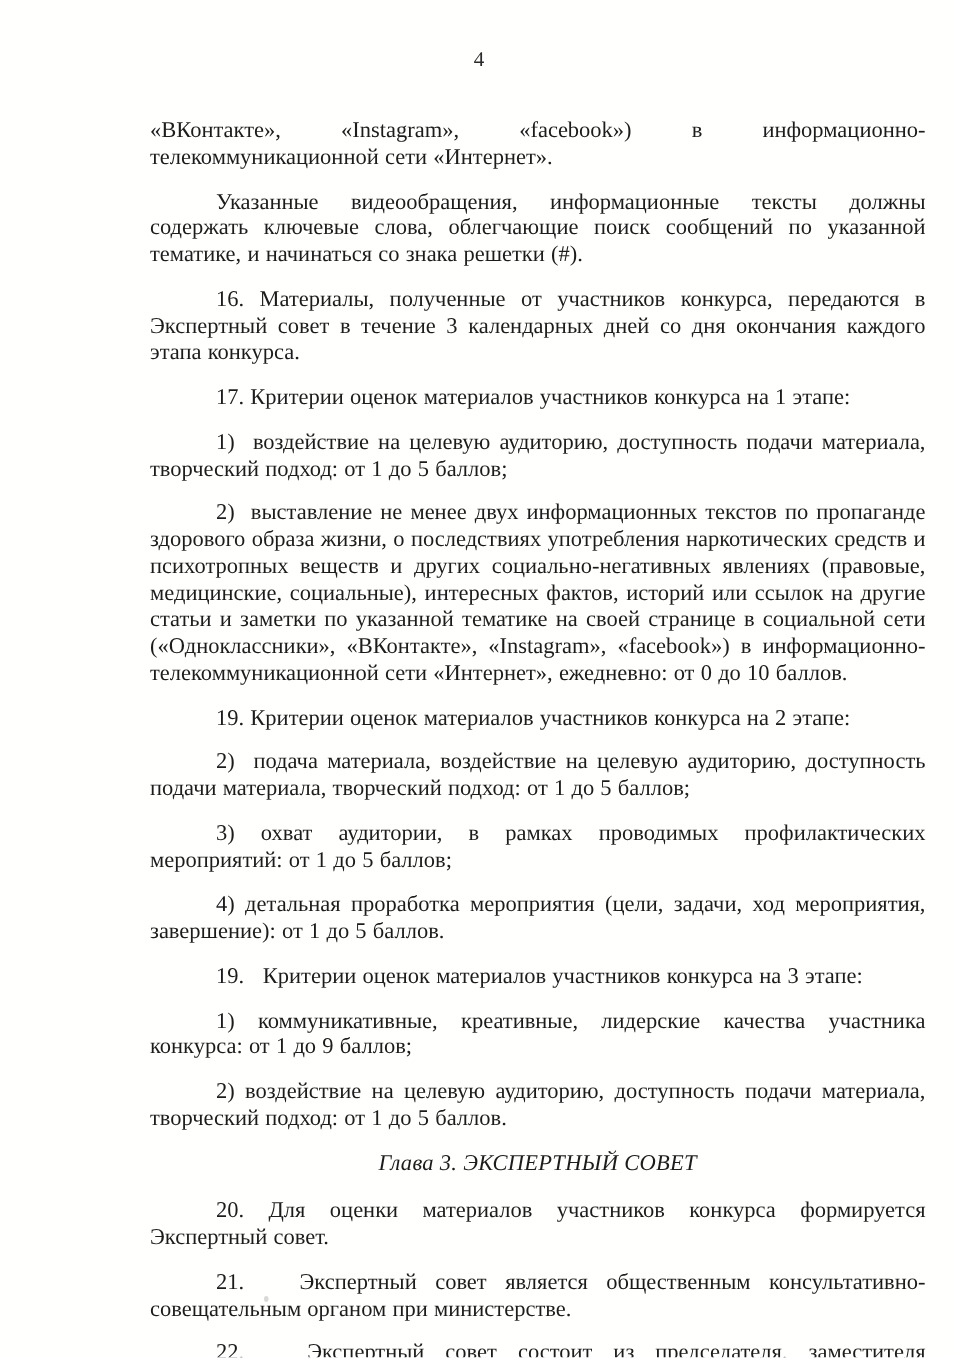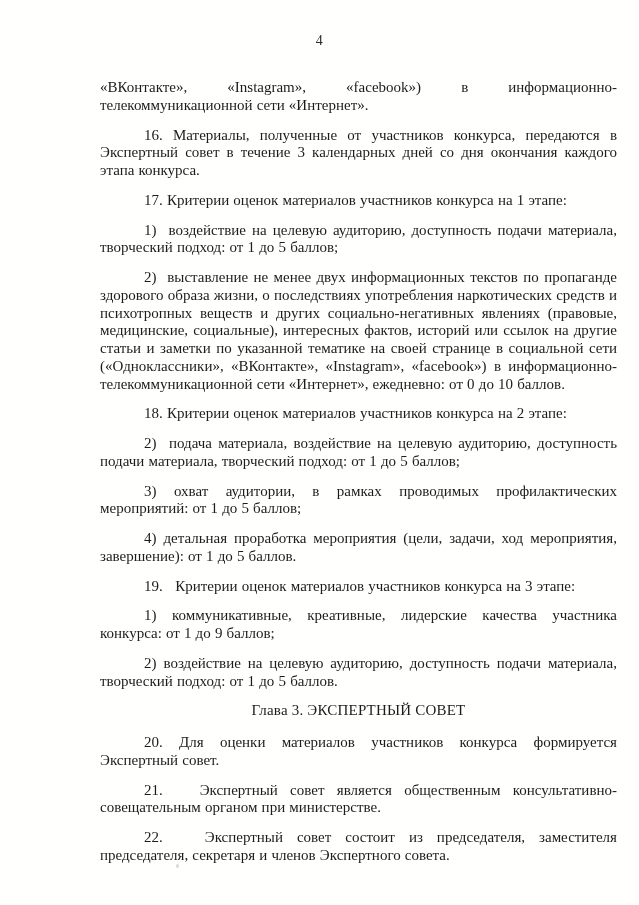--- a/index.html
+++ b/index.html
@@ -44,20 +44,21 @@
   .doc-body p.para.noindent {
     text-indent: 0;
   }
   .chapter {
     font-size: 15px;
     font-weight: normal;
     text-align: center;
     text-indent: 0;
     margin: 12px 0 14px 0;
     letter-spacing: 0.2px;
+    font-style: italic;
   }
   .scan-speck {
     position: absolute;
     left: 176px;
     top: 864px;
     width: 3px;
     height: 4px;
     background: #c9c9c9;
     border-radius: 50%;
     opacity: 0.7;
@@ -65,25 +66,26 @@
 </style>
 </head>
 <body>
 
 <div class="sheet">
   <div class="pagenum">4</div>
 
   <div class="doc-body">
     <div id="paras-top">
         <p class="para noindent">«ВКонтакте», «Instagram», «facebook») в информационно-телекоммуникационной сети «Интернет».</p>
+        <p class="para">Указанные видеообращения, информационные тексты должны содержать ключевые слова, облегчающие поиск сообщений по указанной тематике, и начинаться со знака решетки (#).</p>
         <p class="para">16. Материалы, полученные от участников конкурса, передаются в Экспертный совет в течение 3 календарных дней со дня окончания каждого этапа конкурса.</p>
         <p class="para">17. Критерии оценок материалов участников конкурса на 1 этапе:</p>
         <p class="para">1)&nbsp; воздействие на целевую аудиторию, доступность подачи материала, творческий подход: от 1 до 5 баллов;</p>
         <p class="para">2)&nbsp; выставление не менее двух информационных текстов по пропаганде здорового образа жизни, о последствиях употребления наркотических средств и психотропных веществ и других социально-негативных явлениях (правовые, медицинские, социальные), интересных фактов, историй или ссылок на другие статьи и заметки по указанной тематике на своей странице в социальной сети («Одноклассники», «ВКонтакте», «Instagram», «facebook») в информационно-телекоммуникационной сети «Интернет», ежедневно: от 0 до 10 баллов.</p>
-        <p class="para">18. Критерии оценок материалов участников конкурса на 2 этапе:</p>
+        <p class="para">19. Критерии оценок материалов участников конкурса на 2 этапе:</p>
         <p class="para">2)&nbsp; подача материала, воздействие на целевую аудиторию, доступность подачи материала, творческий подход: от 1 до 5 баллов;</p>
         <p class="para">3) охват аудитории, в рамках проводимых профилактических мероприятий: от 1 до 5 баллов;</p>
         <p class="para">4) детальная проработка мероприятия (цели, задачи, ход мероприятия, завершение): от 1 до 5 баллов.</p>
         <p class="para">19.&nbsp;&nbsp; Критерии оценок материалов участников конкурса на 3 этапе:</p>
         <p class="para">1) коммуникативные, креативные, лидерские качества участника конкурса: от 1 до 9 баллов;</p>
         <p class="para">2) воздействие на целевую аудиторию, доступность подачи материала, творческий подход: от 1 до 5 баллов.</p>
       </div>
 
     <div class="chapter">Глава 3. ЭКСПЕРТНЫЙ СОВЕТ</div>
 

